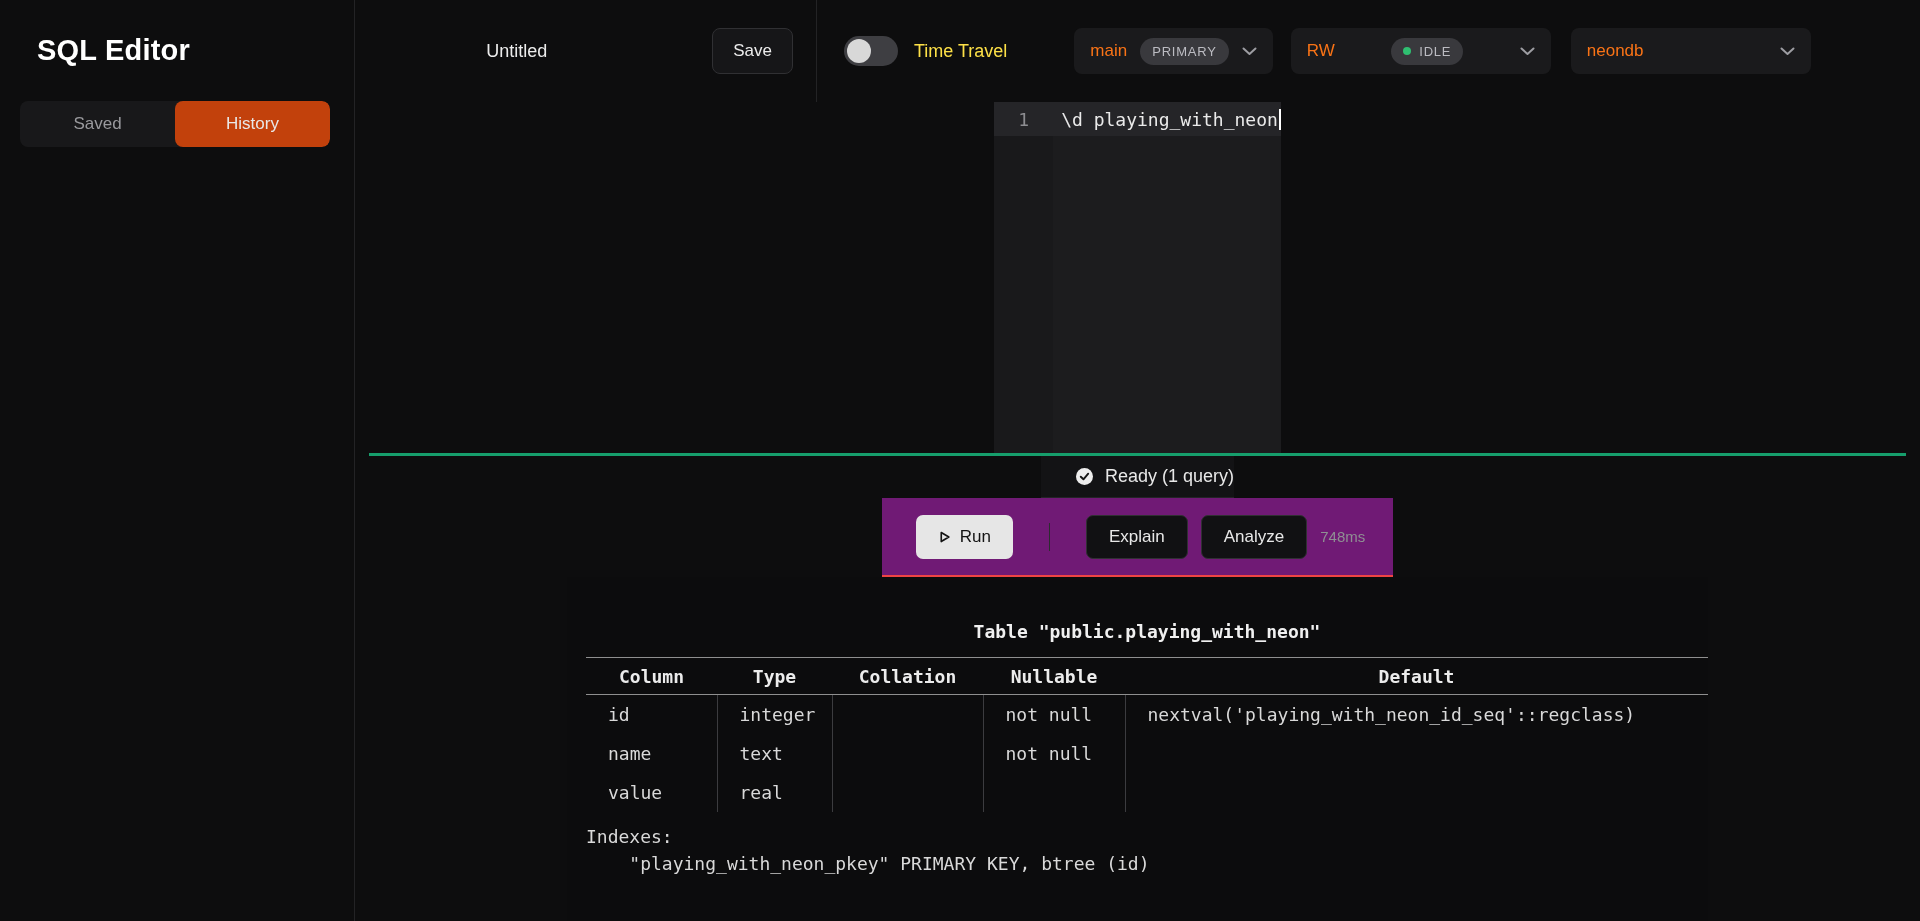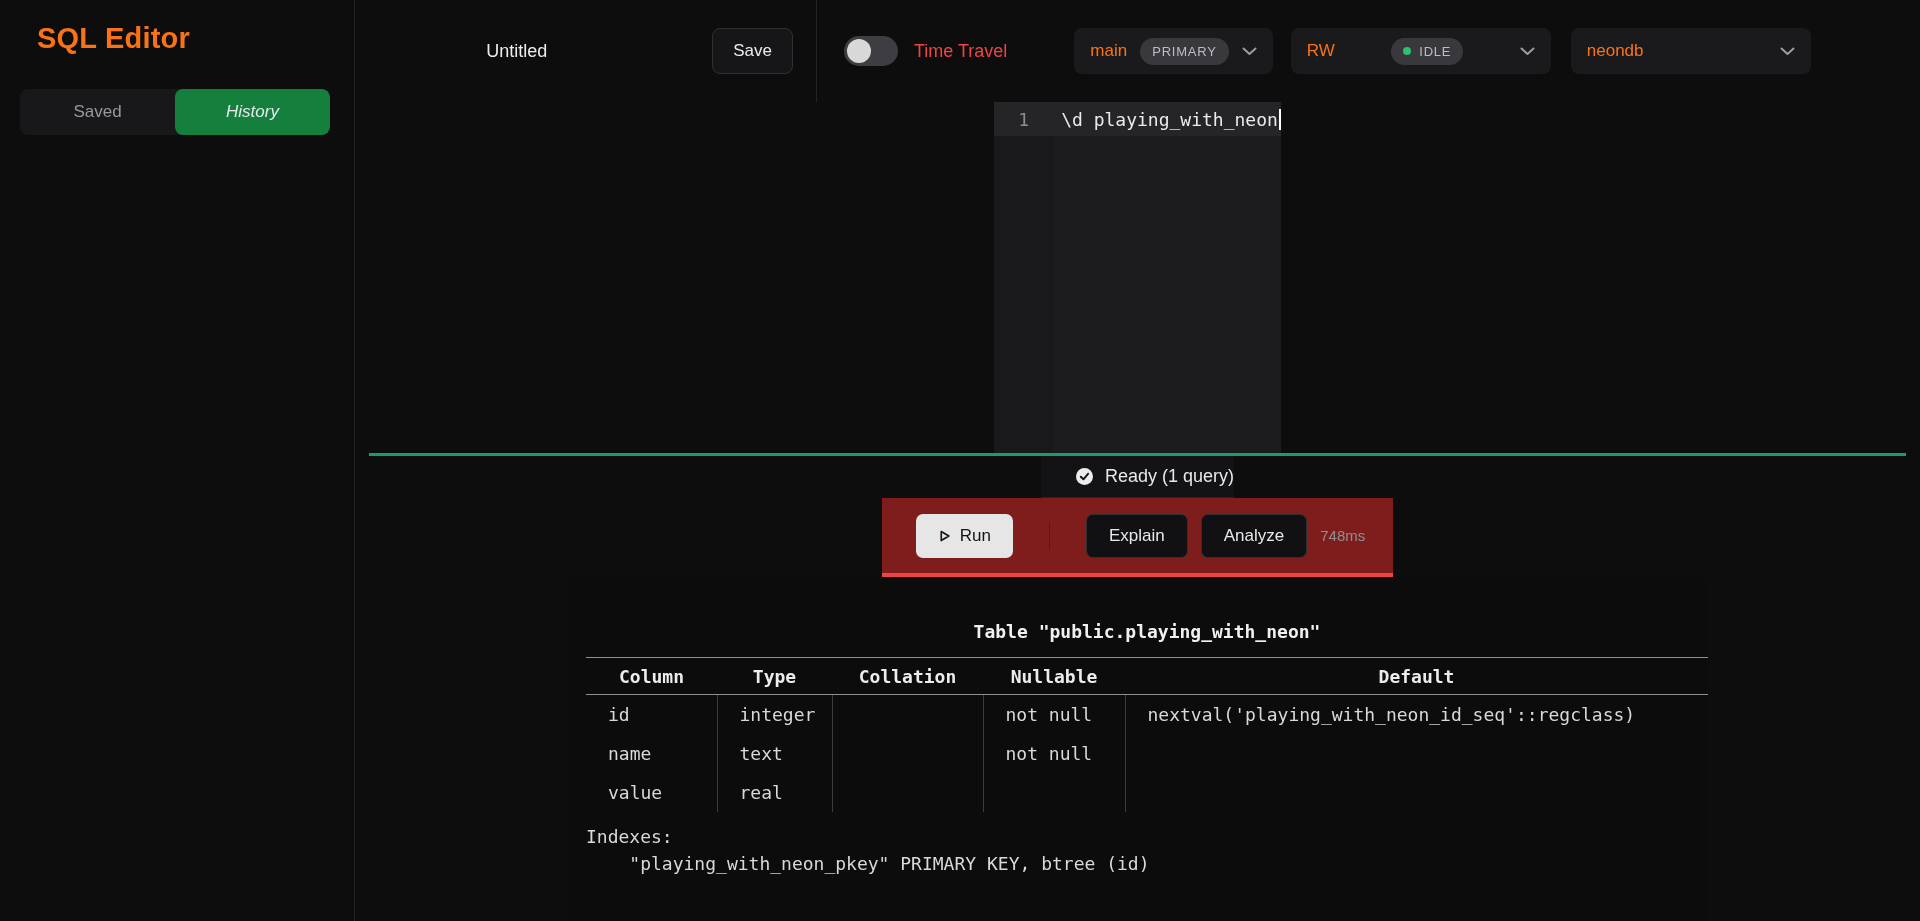--- a/index.html
+++ b/index.html
@@ -7,36 +7,36 @@
   body {
     background: #0d0d0e;
     font-family: "Liberation Sans", sans-serif;
     color: #e6e6e6;
     overflow: hidden;
   }
   .app { position: relative; width: 1920px; height: 921px; display: flex; }
 
   
   .sidebar { flex: 0 0 355px; width: 355px; border-right: 1px solid #232325; background: #0d0d0e; }
-  .sidebar h1 { font-size: 29px; font-weight: 700; color: #f97316; padding: 22px 0 0 37px; letter-spacing: .2px; }
+  .sidebar h1 { font-size: 29px; font-weight: 700; color: #ffffff; padding: 34px 0 0 37px; letter-spacing: .2px; }
   .tabs { margin: 34px 24px 0 20px; height: 46px; background: #18181a; border-radius: 8px; display: flex; overflow: hidden; }
   .tab { flex: 1; border: none; background: transparent; color: #9a9a9e; font-family: inherit; font-size: 17px; border-radius: 8px; cursor: pointer; }
-  .tab.active { background: #15803d; color: #e8e8e8; font-style: italic; }
+  .tab.active { background: #c2410c; color: #e8e8e8; }
 
   
   .main { flex: 1; display: flex; flex-direction: column; min-width: 0; align-items: center; }
 
   
   .topbar { flex: 0 0 102px; height: 102px; display: flex; align-items: center; padding-left: 22px; }
   .qtitle { width: 226px; font-size: 18px; color: #ececec; cursor: pointer; }
   .btn-dark { height: 46px; border-radius: 8px; border: 1px solid #303033; background: #161618; color: #ececec; font-size: 17px; font-family: inherit; padding: 0 20px; cursor: pointer; }
   .vdiv-full { width: 1px; align-self: stretch; background: #232325; margin-left: 23px; }
   .toggle { flex: 0 0 54px; width: 54px; height: 30px; border-radius: 15px; background: #3e3e42; position: relative; cursor: pointer; margin: 0 16px 0 27px; }
   .knob { position: absolute; left: 3px; top: 3px; width: 24px; height: 24px; border-radius: 50%; background: #d8d8d8; }
-  .tt-label { font-size: 18px; color: #ef4444; margin-right: 67px; }
+  .tt-label { font-size: 18px; color: #fde047; margin-right: 67px; }
   .dd { height: 46px; background: #1a1a1c; border-radius: 8px; display: flex; align-items: center; padding: 0 16px; gap: 13px; cursor: pointer; }
   .dd .name { font-size: 17px; color: #f97316; }
   .pill { background: #39393d; border-radius: 999px; padding: 6px 12px; font-size: 13px; color: #bcbcc2; letter-spacing: .8px; display: flex; align-items: center; gap: 8px; white-space: nowrap; }
   .dot { width: 8px; height: 8px; border-radius: 50%; background: var(--idle-dot, #2fbf71); }
   .chev { display: flex; align-items: center; }
   .dd.branch { margin-right: 18px; }
   .dd.endpoint { width: 260px; justify-content: space-between; gap: 8px; margin-right: 20px; }
   .dd.database { width: 240px; justify-content: space-between; gap: 0; }
 
   
@@ -47,21 +47,21 @@
   .ln { flex: 0 0 59px; width: 59px; text-align: center; color: #8d8d91; }
   .code-text { margin-left: 8px; color: #eaeaea; white-space: pre; }
   .cursor { display: inline-block; width: 2px; height: 21px; background: #ffffff; vertical-align: text-bottom; margin-left: 1px; }
 
   
   .progress { height: 3px; width: calc(100% - 28px); background: var(--accent-green, #169e6c); }
   .statusbar { flex: 0 0 42px; height: 42px; background: #131315; border-bottom: 1px solid #242427; display: flex; align-items: center; padding-left: 35px; gap: 12px; font-size: 18px; color: #e8e8e8; }
   .check-icon svg { display: block; }
 
   
-  .actions { flex: 0 0 79px; height: 79px; display: flex; align-items: center; padding: 0 28px 0 34px; background: #7f1d1d; border-bottom: 4px solid #ef4444; }
+  .actions { flex: 0 0 79px; height: 79px; display: flex; align-items: center; padding: 0 28px 0 34px; background: #701a75; border-bottom: 2px solid #ef4444; }
   .run-btn { height: 44px; padding: 0 22px; background: #e6e6e6; color: #141414; border: none; border-radius: 7px; font-size: 17px; font-family: inherit; display: flex; align-items: center; gap: 9px; cursor: pointer; }
   .action-div { width: 1px; height: 28px; background: #2c2c2f; margin: 0 36px; }
   .ghost-btn { height: 44px; padding: 0 22px; background: #111113; color: #e8e8e8; border: 1px solid #303033; border-radius: 7px; font-size: 17px; font-family: inherit; cursor: pointer; margin-right: 13px; }
   .duration { margin-left: auto; color: #8f8f93; font-size: 15px; }
 
   
   .results { flex: 1; background: #0c0c0d; font-family: "DejaVu Sans Mono", monospace; font-size: 18px; color: #d9d9d9; padding: 44px 0 0 19px; overflow: hidden; }
   .r-title { width: 1122px; text-align: center; font-weight: bold; color: #f0f0f0; white-space: pre; }
   table.psql { border-collapse: collapse; margin-top: 15px; table-layout: fixed; width: 1122px; }
   .psql th { border-top: 1px solid #8f8f8f; border-bottom: 1px solid #8f8f8f; height: 37px; font-weight: bold; color: #ececec; text-align: center; white-space: pre; }

